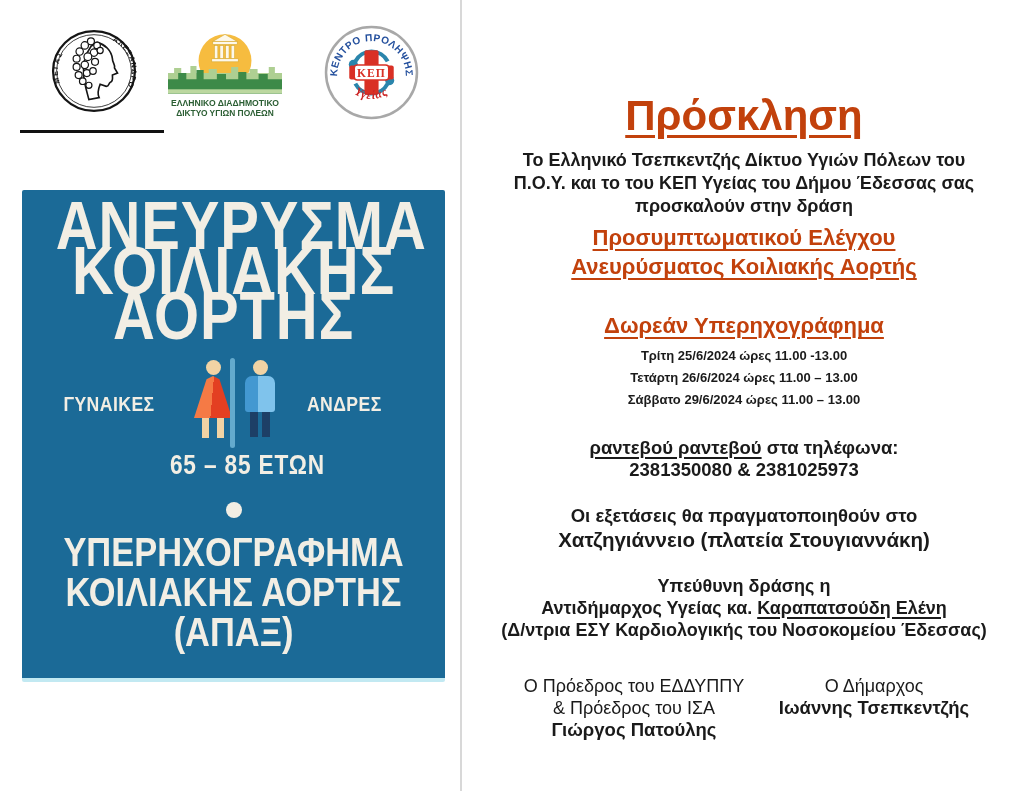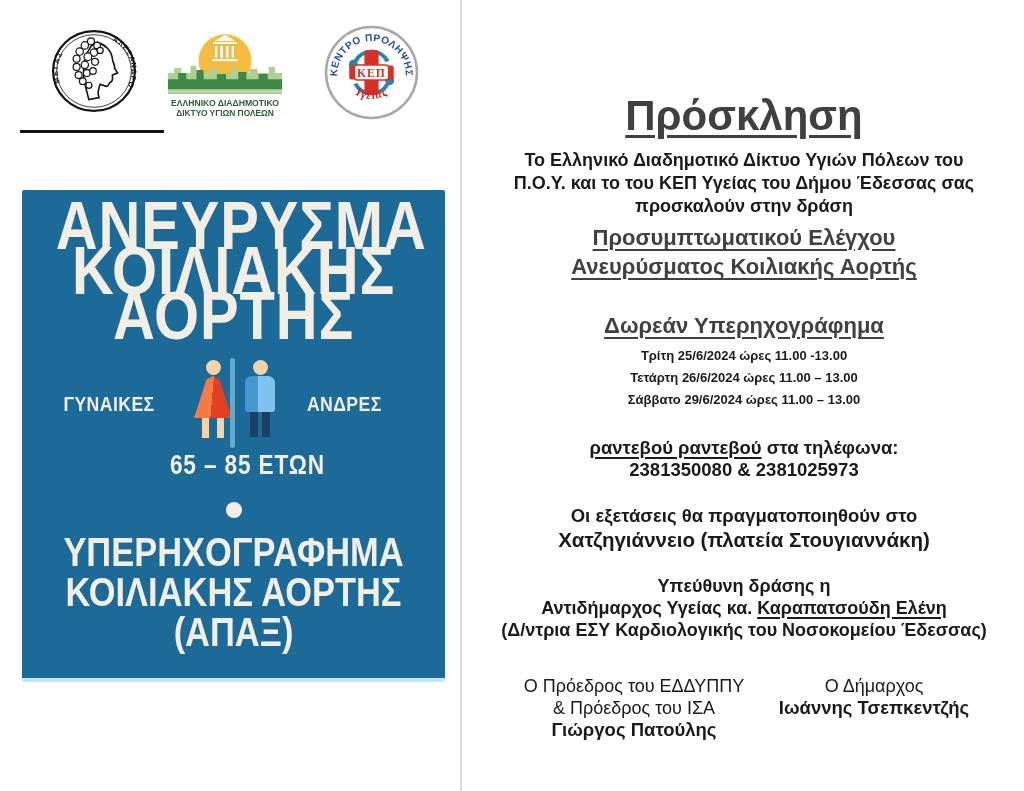--- a/index.html
+++ b/index.html
@@ -38,21 +38,21 @@
   .m-shirt{width:30px;height:36px;margin:1px auto 0;border-radius:7px 7px 3px 3px;
            background:linear-gradient(90deg,#4398d1 45%,#7fc3ec 45%);}
   .m-legs span{width:8px;height:25px;background:#1d3f66;margin:0 2px;}
   #g-divider{position:absolute;left:208px;top:0;width:5px;height:90px;background:#64aacd;border-radius:3px;}
   .p-age{position:absolute;top:260px;left:0;right:0;font-weight:bold;font-size:27px;letter-spacing:1px;padding-left:28px;}
   .p-dot{position:absolute;top:312px;left:50%;margin-left:-8px;width:16px;height:16px;border-radius:50%;background:#f2eee4;}
   .p-sub{position:absolute;top:342px;left:0;right:0;font-weight:bold;font-size:41px;line-height:40px;}
 
   
   #rcol{position:absolute;left:474px;top:92px;width:540px;text-align:center;}
-  .blue{color:#404040;}
+  .blue{color:#c2410c;}
   .r-title{font-size:42px;font-weight:bold;text-decoration:underline;
            text-decoration-thickness:3px;text-underline-offset:5px;}
   .r-intro div{font-size:18px;font-weight:bold;line-height:23px;}
   .r-intro{margin-top:9px;}
   .r-program{margin-top:6px;}
   .r-program span,.r-free span{font-size:22px;font-weight:bold;text-decoration:underline;
            text-decoration-thickness:2px;text-underline-offset:4px;}
   .r-program div{line-height:27px;}
   .r-free{margin-top:30px;line-height:27px;}
   .r-dates{margin-top:4px;}
@@ -197,21 +197,21 @@
       <span class="condensed">ΥΠΕΡΗΧΟΓΡΑΦΗΜΑ</span>
       <span class="condensed">ΚΟΙΛΙΑΚΗΣ ΑΟΡΤΗΣ</span>
       <span class="condensed">(ΑΠΑΞ)</span>
     </div>
   </div>
 
   <div id="rcol">
     <div><span class="r-title blue">Πρόσκληση</span></div>
 
     <div class="r-intro">
-      <div>Το Ελληνικό Διαδημοτικό Δίκτυο Υγιών Πόλεων του</div>
+      <div>Το Ελληνικό Τσεπκεντζής Δίκτυο Υγιών Πόλεων του</div>
       <div>Π.Ο.Υ. και το του ΚΕΠ Υγείας του Δήμου Έδεσσας σας</div>
       <div>προσκαλούν στην δράση</div>
     </div>
 
     <div class="r-program blue">
       <div><span>Προσυμπτωματικού Ελέγχου</span></div>
       <div><span>Ανευρύσματος Κοιλιακής Αορτής</span></div>
     </div>
 
     <div class="r-free blue">

